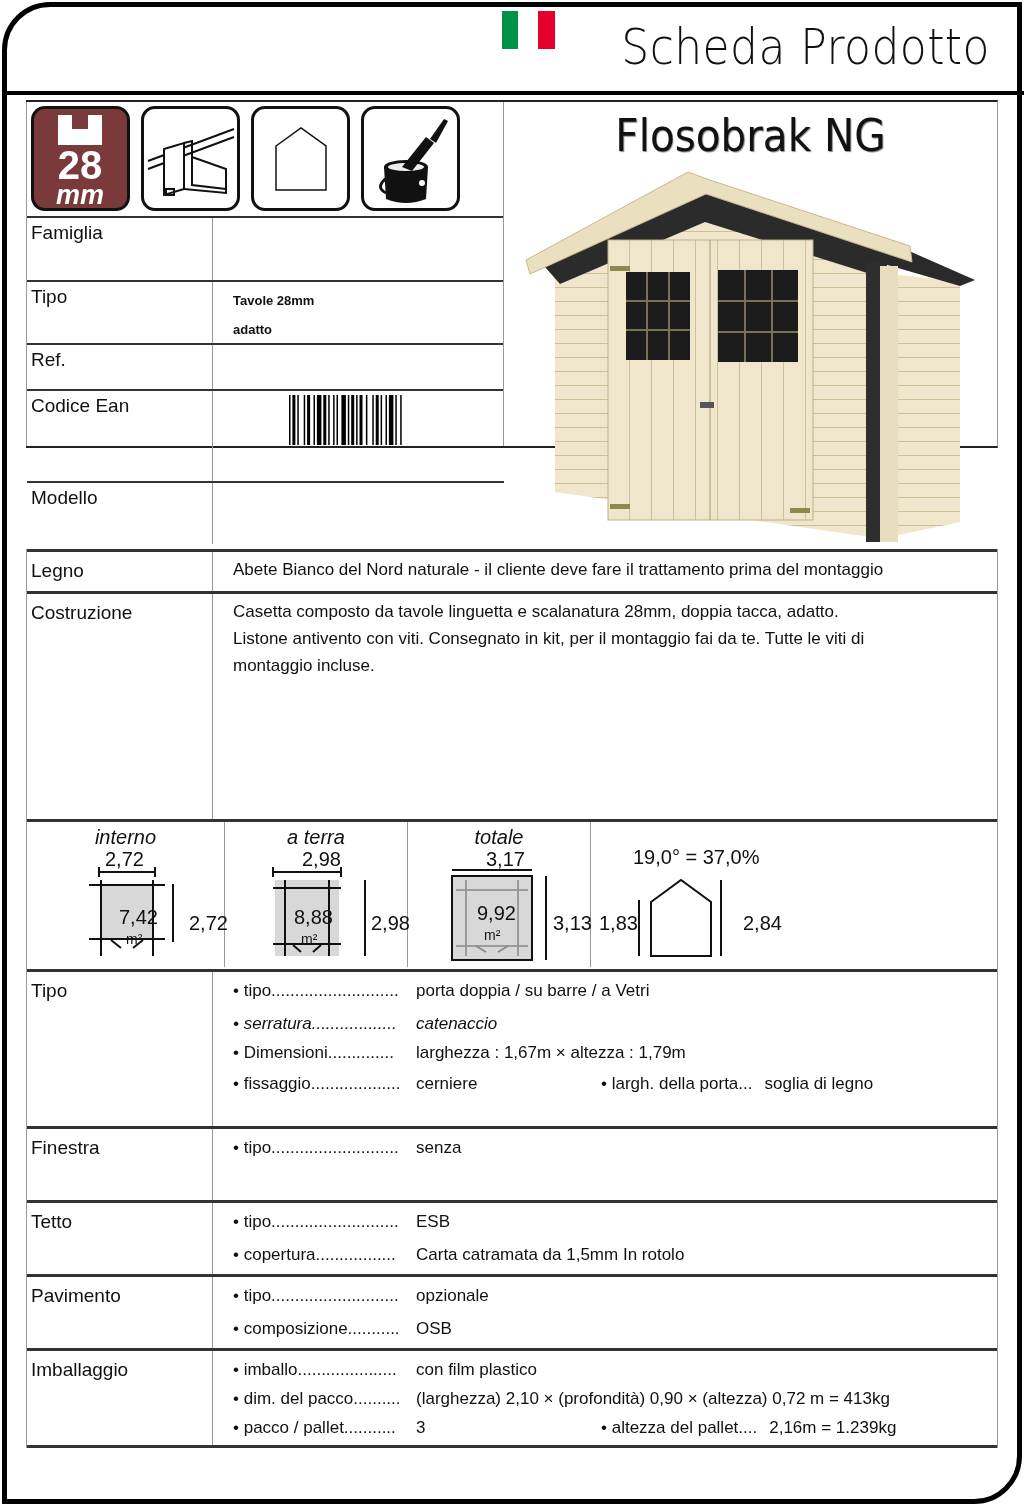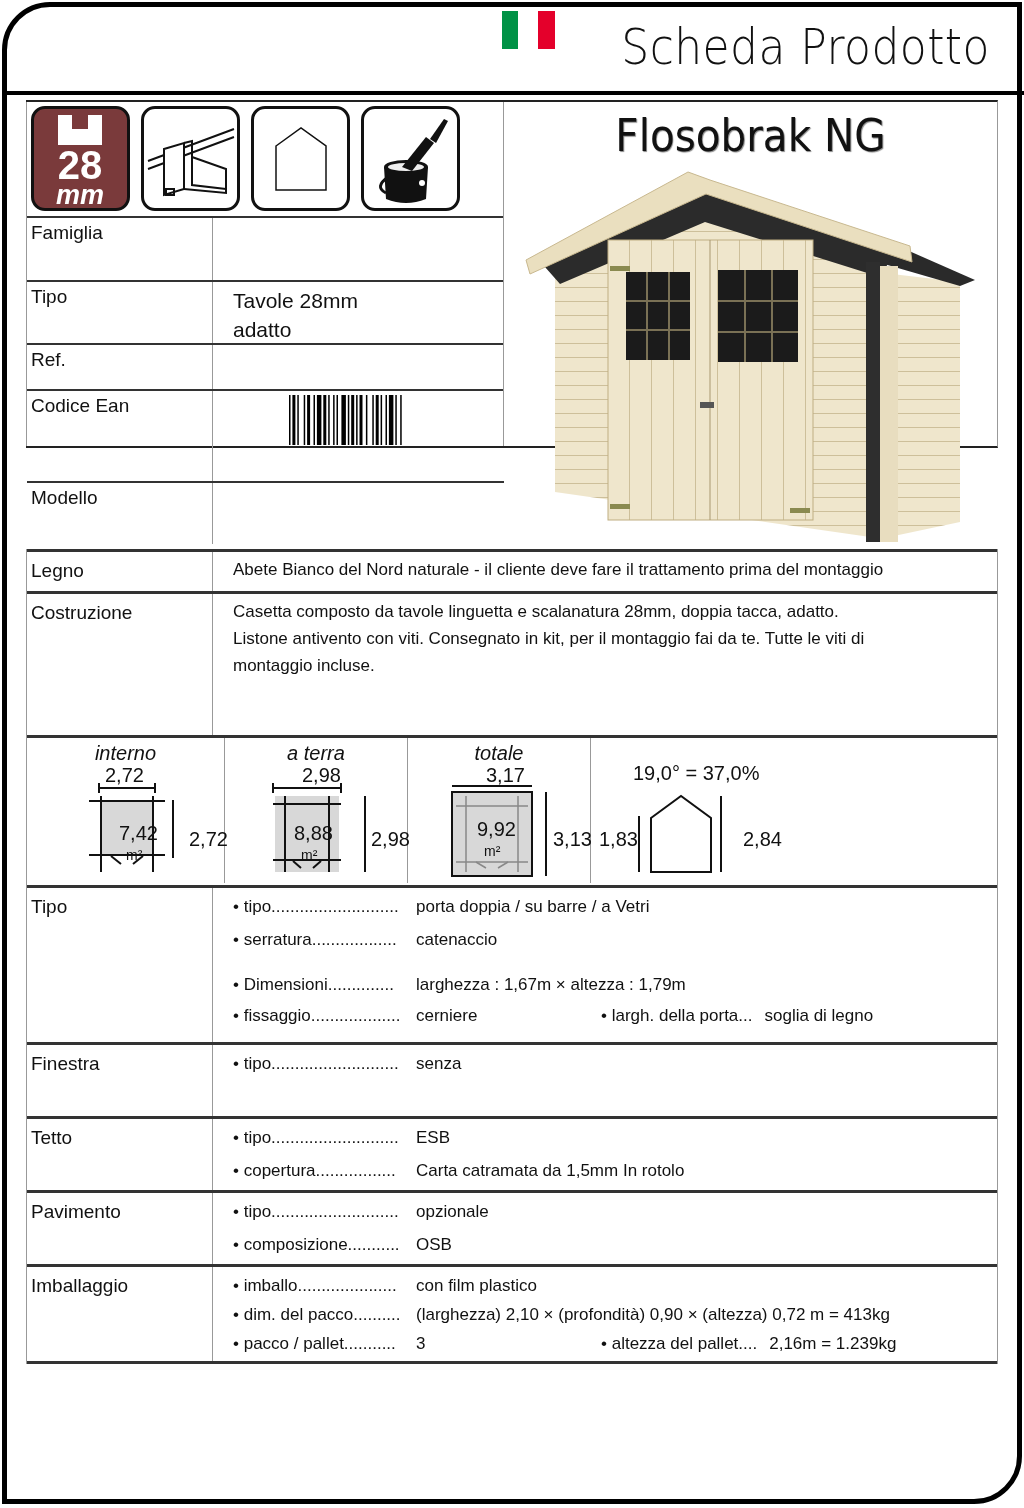--- a/index.html
+++ b/index.html
@@ -22,21 +22,21 @@
 
   
   .top-block { position: absolute; left: 26px; top: 100px; width: 972px; height: 348px; border-top: 2px solid #222; border-bottom: 2px solid #222; border-right: 1px solid #999; }
   .left-col { position: absolute; left: 0; top: 0; width: 477px; height: 100%; border-left: 1px solid #999; }
   .icons { position: absolute; left: 0; top: 2px; height: 112px; width: 477px; display: flex; gap: 11px; padding-left: 4px; padding-top: 2px; }
   .icon-box { width: 99px; height: 105px; border: 3px solid #111; border-radius: 14px; background: #fff; display: flex; align-items: center; justify-content: center; overflow: hidden; }
   .icon-box.brown { background: #7a3a3b; }
   .info-table { position: absolute; left: 0; top: 114px; width: 477px; }
   .info-row { display: flex; border-top: 2px solid #333; }
   .info-row .lbl { width: 186px; padding: 4px 4px; font-size: 19px; border-right: 1px solid #999; }
-  .info-row .val { flex: 1; padding: 4px 20px; font-size: 21px; font-weight: normal; line-height: 29px; }
+  .info-row .val { flex: 1; padding: 4px 20px; font-size: 13px; font-weight: bold; line-height: 29px; }
   .right-col { position: absolute; left: 477px; top: 0; right: 0; height: 100%; border-left: 1px solid #999; }
   .product-name { position: absolute; top: 8px; left: 0; right: 0; text-align: center; font-size: 44px; color: #111; text-shadow: 1px 1px 1px #888; font-family: "DejaVu Sans", sans-serif; transform: scaleX(0.92); }
   .shed { position: absolute; left: 16px; top: 60px; width: 466px; height: 380px; }
 
   
   .spec { position: absolute; left: 26px; top: 549px; width: 972px; border-right: 1px solid #999; border-left: 1px solid #999; }
   .spec-row { display: flex; border-top: 3px solid #333; }
   .spec-row.last { border-bottom: 3px solid #333; }
   .spec-row .lbl { width: 186px; padding: 4px 4px; font-size: 19px; border-right: 1px solid #999; line-height: 29px; }
   .spec-row .val { flex: 1; padding: 4px 20px; font-size: 17px; line-height: 27px; }
@@ -201,21 +201,21 @@
       </g>
     </svg>
   </div>
 </div>
 
 <div class="spec">
   <div class="spec-row" style="height:42px">
     <div class="lbl">Legno</div>
     <div class="val">Abete Bianco del Nord naturale - il cliente deve fare il trattamento prima del montaggio</div>
   </div>
-  <div class="spec-row" style="height:144px">
+  <div class="spec-row" style="height:228px">
     <div class="lbl">Costruzione</div>
     <div class="val">
       <div>Casetta composto da tavole linguetta e scalanatura 28mm, doppia tacca, adatto.</div>
       <div>Listone antivento con viti. Consegnato in kit, per il montaggio fai da te. Tutte le viti di</div>
       <div>montaggio incluse.</div>
     </div>
   </div>
   <div class="spec-row dim-row" style="height:150px">
     <div class="val">
       <div class="dim-cell" style="width:198px">
@@ -293,21 +293,21 @@
       </div>
     </div>
   </div>
   <div class="spec-row" style="height:157px">
     <div class="lbl">Tipo</div>
     <div class="val" id="porta-items">
         <div class="kv" style="margin-bottom: 4px;">
           <span class="k">• tipo...........................</span>
           <span class="v">porta doppia / su barre / a Vetri</span>
         </div>
-        <div class="kv" style="margin-bottom: 16px;">
+        <div class="kv" style="margin-bottom: 0; font-style: italic;">
           <span class="k">• serratura..................</span>
           <span class="v">catenaccio</span>
         </div>
         <div class="kv" style="margin-bottom: 2px;">
           <span class="k">• Dimensioni..............</span>
           <span class="v">larghezza : 1,67m × altezza : 1,79m</span>
         </div>
         <div class="kv" style="margin-bottom: 4px;">
           <span class="k">• fissaggio...................</span>
           <span class="v" style="width: 185px;">cerniere</span>

